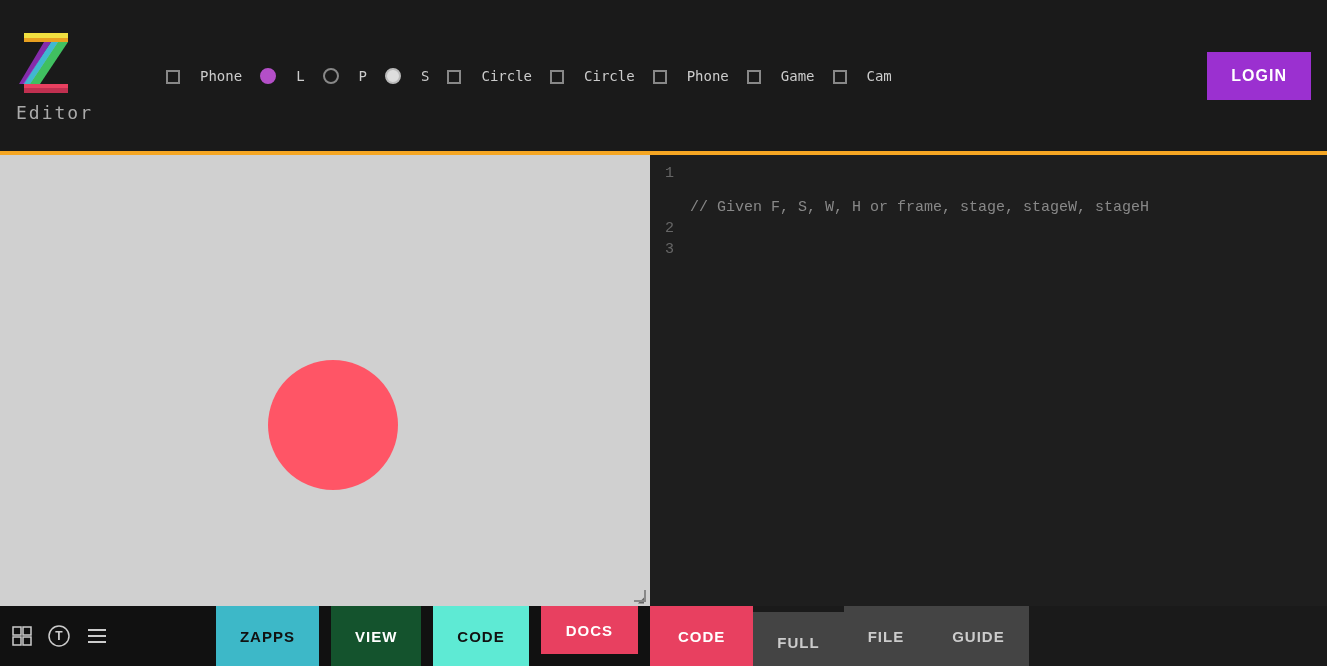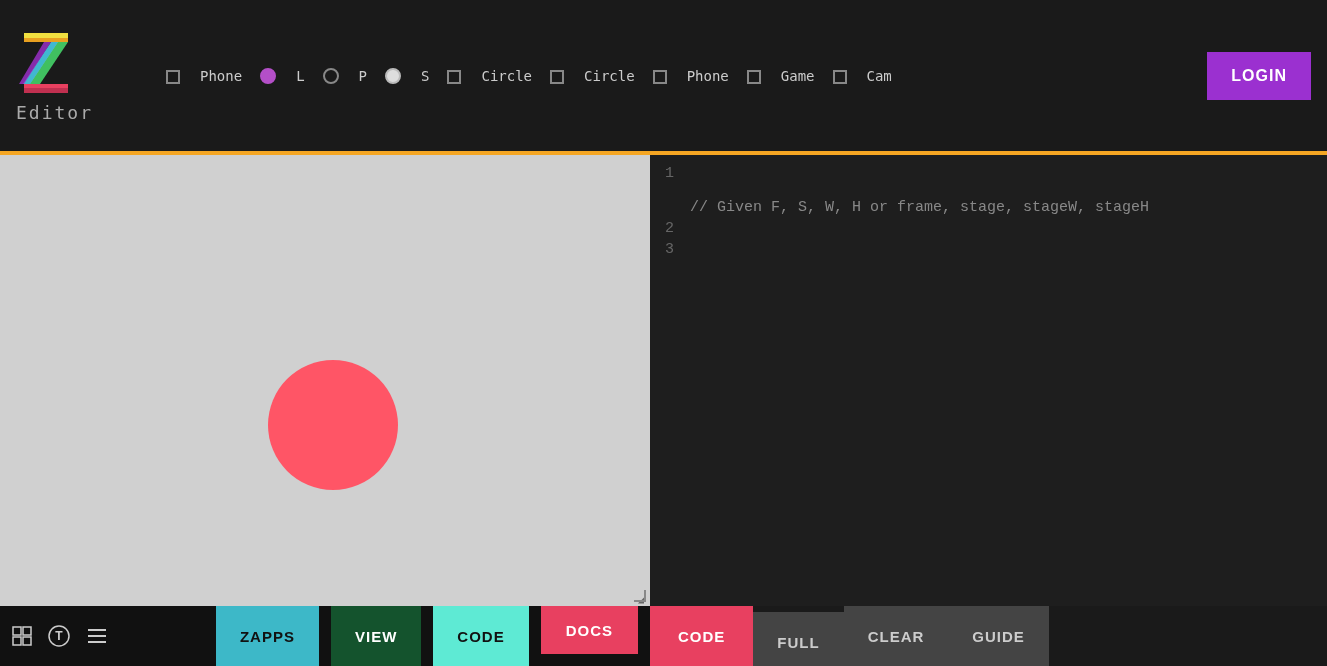--- a/index.html
+++ b/index.html
@@ -467,16 +467,16 @@
       <button class="btn-zapps">ZAPPS</button>
       <button class="btn-view">VIEW</button>
       <button class="btn-code">CODE</button>
       <button class="btn-docs">DOCS</button>
     </div>
   </div>
 
   <div class="bottom-right">
     <button class="btn-test">CODE</button>
     <button class="btn-full">FULL</button>
-    <button class="btn-file">CLEAR</button>
+    <button class="btn-file">FILE</button>
     <button class="btn-guide">GUIDE</button>
   </div>
 </div>
 
 </body></html>

